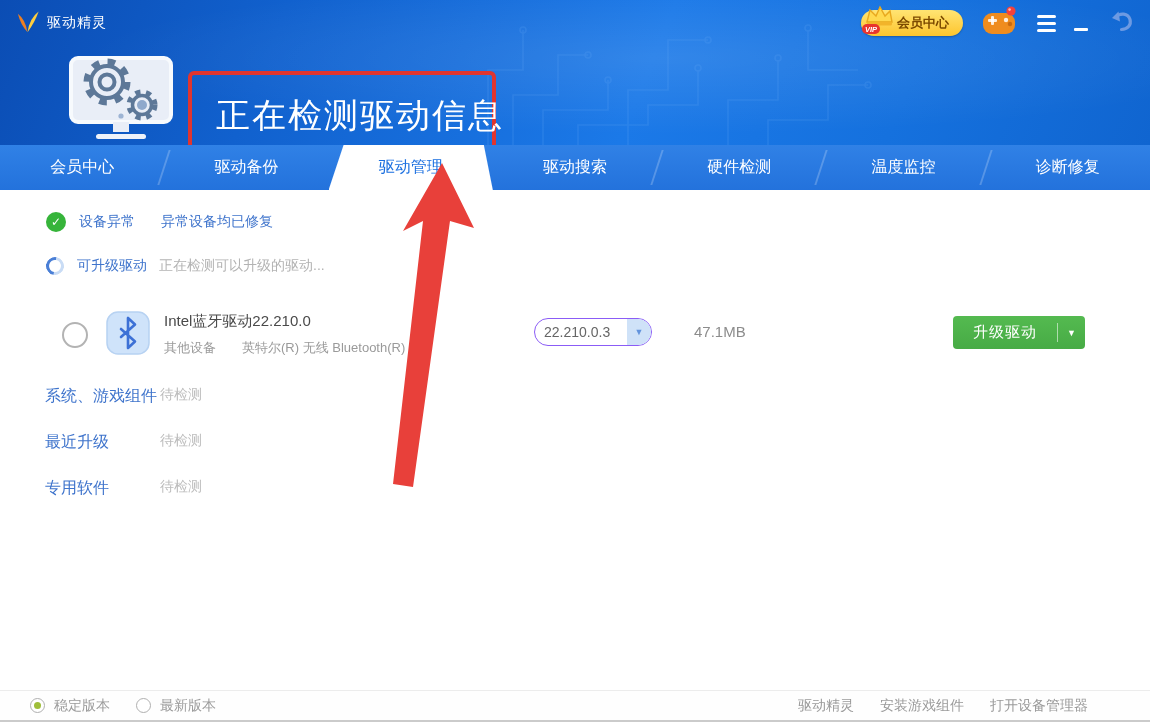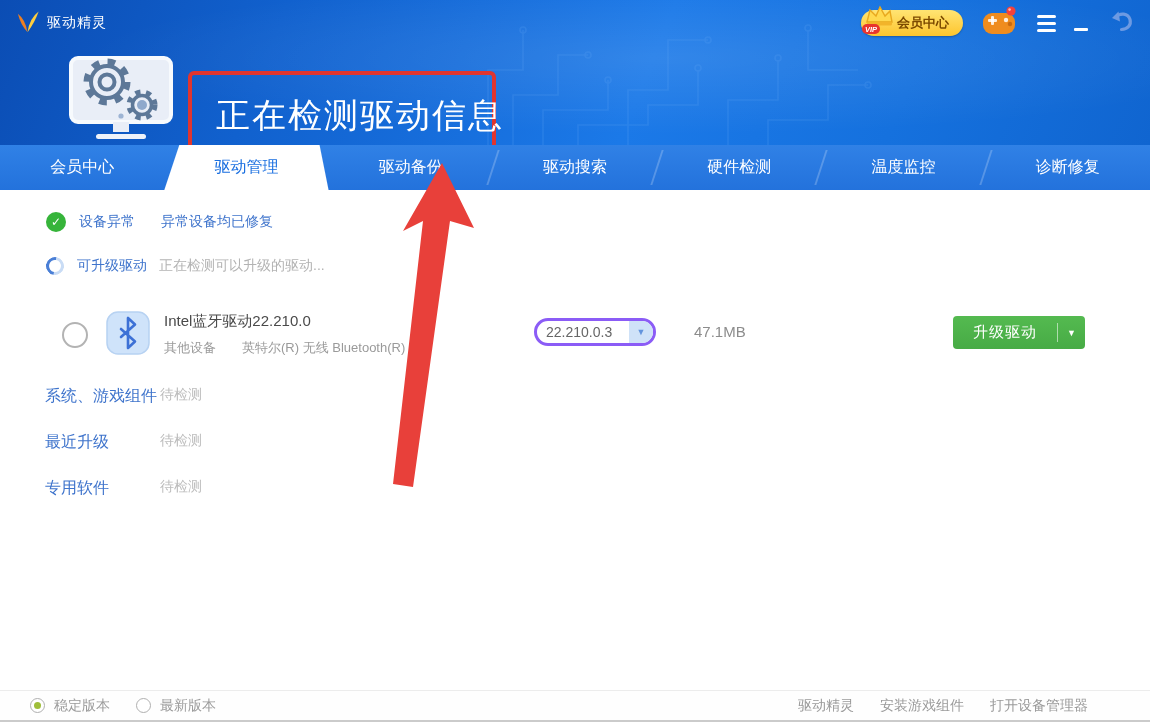--- a/index.html
+++ b/index.html
@@ -86,21 +86,21 @@
   .drv-radio {
     position:absolute; left:62px; top:19px; width:26px; height:26px;
     border:2px solid #b3b3b3; border-radius:50%; background:#fff; cursor:pointer;
   }
   .bt-icon { position:absolute; left:106px; top:8px; }
   .drv-name { position:absolute; left:164px; top:9px; font-size:15px; color:#4a4a4a; }
   .drv-sub { position:absolute; left:164px; top:36px; font-size:13px; color:#9a9a9a; display:flex; }
   .drv-sub .dev { margin-left:26px; }
   .version-select {
     position:absolute; left:534px; top:15px; height:28px;
-    display:flex; border:3px solid #8b5cf6; border-radius:14px; overflow:hidden;
+    display:flex; border:1px solid #8b5cf6; border-radius:14px; overflow:hidden;
     background:#fff; cursor:pointer;
   }
   .version-select .vtext { width:92px; display:flex; align-items:center; padding-left:9px; font-size:14px; color:#666; }
   .version-select .varrow { width:24px; background:#cfe2f8; display:flex; align-items:center; justify-content:center; color:#6394dd; font-size:9px; }
   .drv-size { position:absolute; left:694px; top:20px; font-size:15px; color:#8c8c8c;text-align:right; }
   .upgrade-btn {
     position:absolute; left:953px; top:13px; width:132px; height:33px;
     background:linear-gradient(#54ba50,#47ab45); border-radius:4px; cursor:pointer;
     display:flex; align-items:center; color:#fff;
   }
@@ -219,22 +219,22 @@
         <circle cx="55" cy="69" r="2.6" fill="#9db4d4"></circle>
       </svg>
       <div class="annotation-box">
         <div class="page-title">正在检测驱动信息</div>
       </div>
     </div>
   </div>
 
   <div class="tabs">
     <div class="tab">会员中心</div>
+    <div class="tab">驱动备份</div>
     <div class="tab active">驱动管理</div>
-    <div class="tab">驱动备份</div>
     <div class="tab">驱动搜索</div>
     <div class="tab">硬件检测</div>
     <div class="tab">温度监控</div>
     <div class="tab">诊断修复</div>
   </div>
 
   <div class="main">
 
     <div class="status-row" style="top:20px">
       <div class="check-circle">✓</div>

